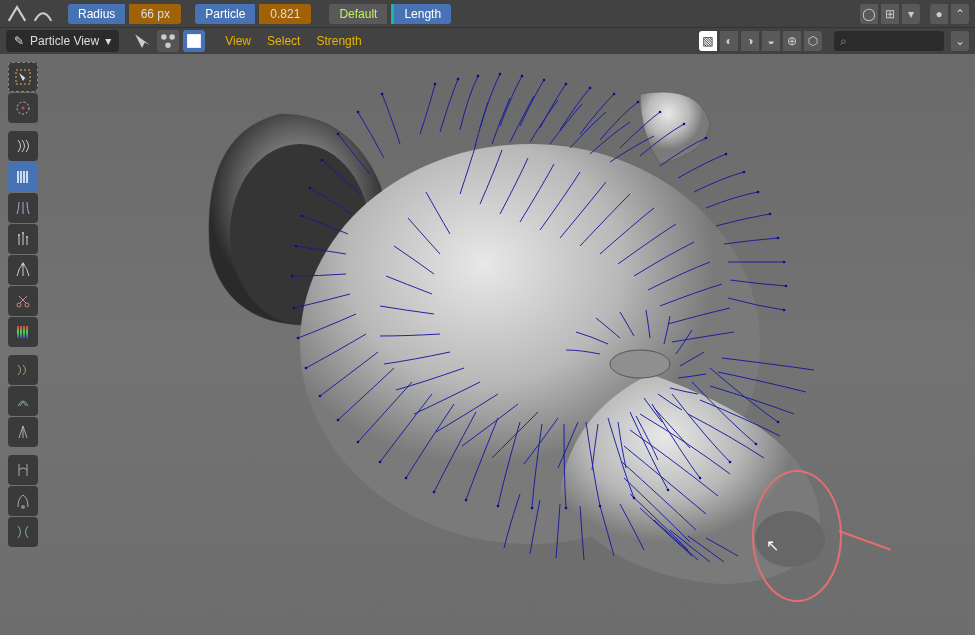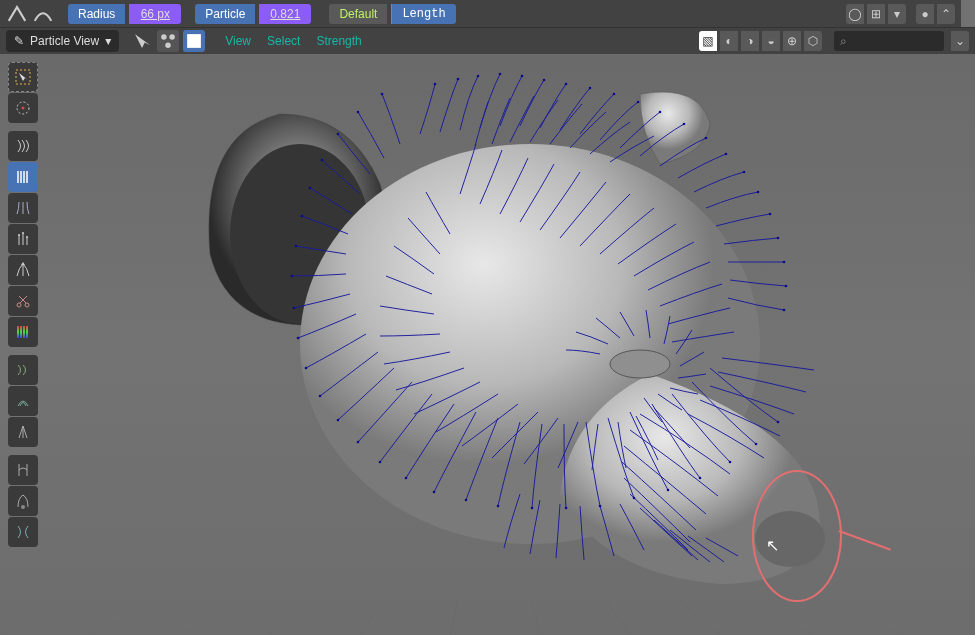--- a/index.html
+++ b/index.html
@@ -6,21 +6,21 @@
   body {
     width: 975px; height: 635px;
     background: #727272;
     font-family: sans-serif;
     font-size: 12px;
     color: #e0e0e0;
     overflow: hidden;
     position: relative;
   }
   .header-row {
-    position: absolute; top: 0; left: 0; right: 14px;
+    position: absolute; top: 0; left: 0; right: 0;
     height: 27px;
     background: #424242;
     display: flex; align-items: center;
     padding: 0 6px;
     gap: 4px;
   }
   .header-row2 {
     position: absolute; top: 27px; left: 0; right: 0;
     height: 27px;
     background: #424242;
@@ -38,37 +38,36 @@
   .pill {
     height: 20px;
     background: #595959;
     border-radius: 3px;
     display: flex; align-items: center;
     padding: 0 10px;
     color: #bef264;
   }
   .pill.blue { background: #4772b3; color: #fff; }
   .pill.split-l { border-radius: 3px 0 0 3px; }
-  .pill.split-r { border-radius: 0 3px 3px 0; border-left: 1px solid #14b8a6; font-family: Liberation Mono, monospace; }
+  .pill.split-r { border-radius: 0 3px 3px 0; border-left: 3px solid #14b8a6; }
   .val-field {
-    height: 20px; background: #8b5cf6;
+    height: 20px; background: #a16207;
     display: flex; align-items: center; justify-content: center;
     padding: 0 8px; border-radius: 0 3px 3px 0;
     color: #ddd;
     min-width: 52px;
-    text-decoration: underline;
   }
   .mode-sel {
     height: 22px; background: #2b2b2b;
     border-radius: 4px;
     display: flex; align-items: center;
     padding: 0 8px; gap: 6px;
     color: #ddd;
   }
-  .menu-txt { color: #14b8a6; padding: 0 6px; }
+  .menu-txt { color: #eab308; padding: 0 6px; }
   .right-cluster {
     margin-left: auto; display: flex; align-items: center; gap: 3px;
   }
   .tiny-icon {
     width: 18px; height: 20px;
     display: flex; align-items: center; justify-content: center;
     background: #595959; color: #ccc;
   }
   .tiny-icon.first { border-radius: 3px 0 0 3px; }
   .tiny-icon.last { border-radius: 0 3px 3px 0; }

